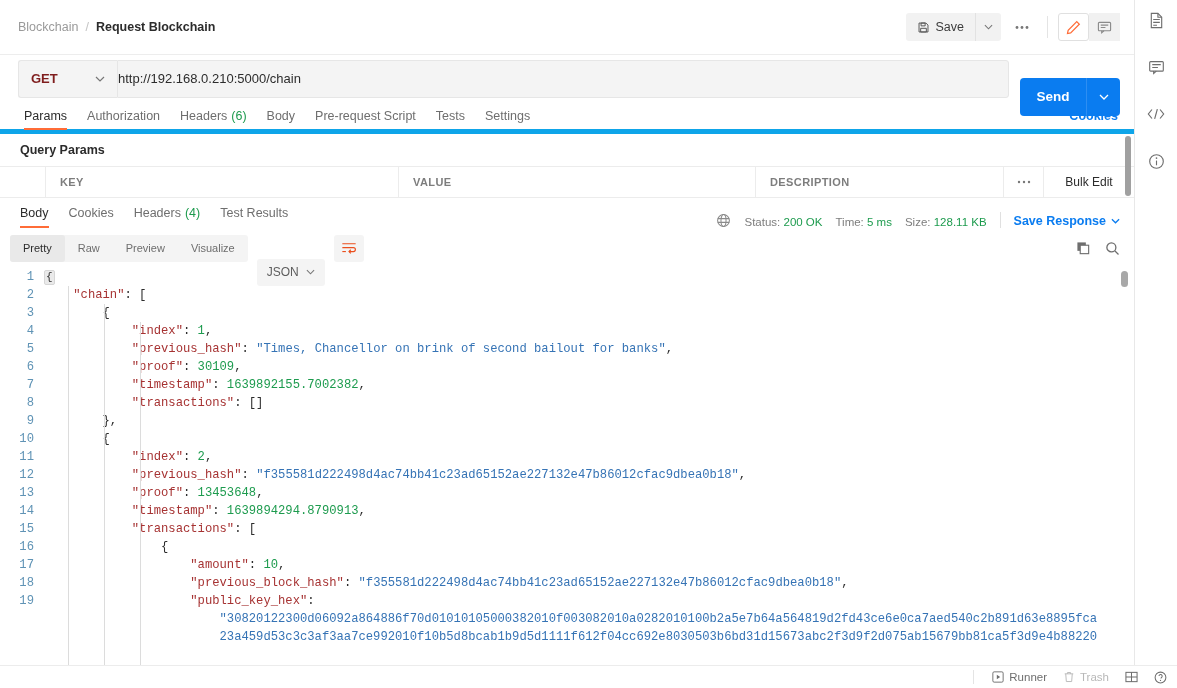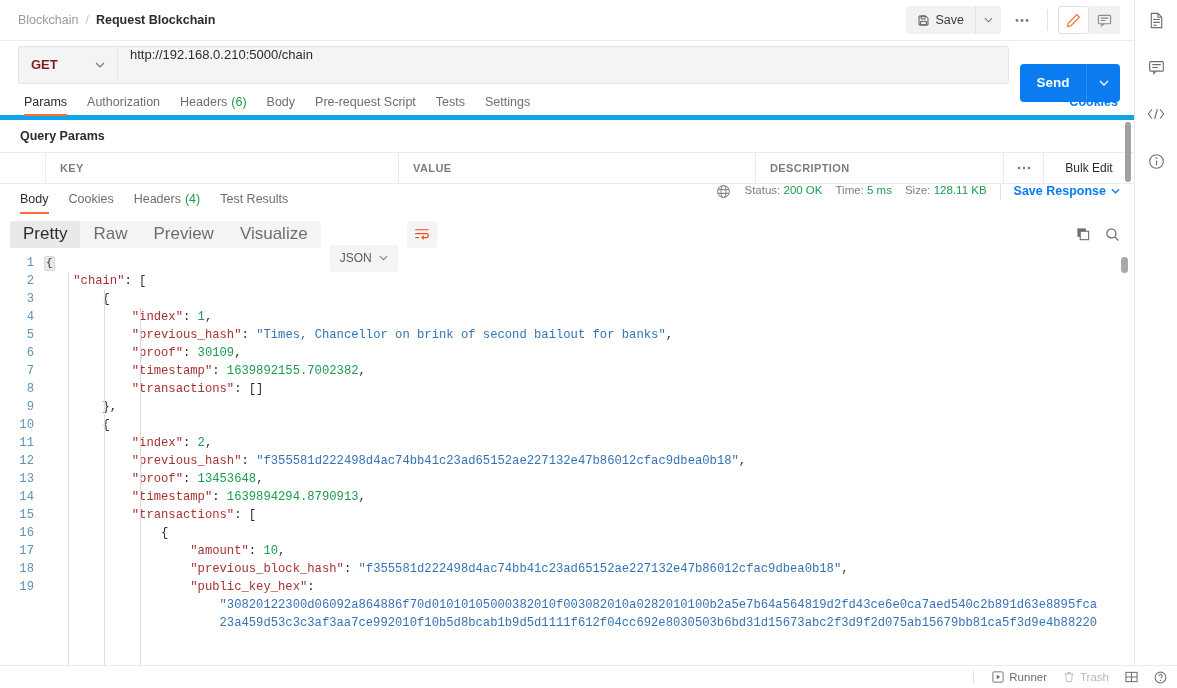--- a/index.html
+++ b/index.html
@@ -14,21 +14,21 @@
   .main-col { width: 1134px; height: 688px; display: flex; flex-direction: column; position: relative; }
   .rail {
     position: absolute; right: 0; top: 0; width: 43px; height: 665px;
     border-left: 1px solid #e8e8e8; background: #fff;
     display: flex; flex-direction: column; align-items: center; padding-top: 8px; gap: 23px;
   }
   .rail .ricon { width: 24px; height: 24px; display: flex; align-items: center; justify-content: center; cursor: pointer; }
 
   
   .header {
-    height: 41px; display: flex; align-items: center; padding: 0 14px 0 18px;
+    height: 55px; display: flex; align-items: center; padding: 0 14px 0 18px;
     border-bottom: 1px solid #ededed; background: #fff; position: relative;
   }
   .crumbs { display: flex; align-items: center; font-size: 12.5px; gap: 7px; }
   .crumb-parent { color: #9a9a9a; cursor: pointer; }
   .crumb-sep { color: #c4c4c4; }
   .crumb-current { color: #2c2c2c; font-weight: bold; }
   .hdr-right { margin-left: auto; display: flex; align-items: center; gap: 0; }
   .save-group { display: flex; align-items: center; }
   .btn-save {
     display: flex; align-items: center; gap: 6px; height: 28px; padding: 0 11px;
@@ -53,21 +53,21 @@
   
   .urlbar { height: 47px; display: flex; align-items: center; padding: 0 14px 0 18px; gap: 0; }
   .method {
     width: 99px; height: 38px; background: #f4f4f4; border: 1px solid #e6e6e6; border-right: none;
     border-radius: 3px 0 0 3px; display: flex; align-items: center; padding: 0 12px; font-size: 13px;
     color: #7f1d1d; font-weight: bold; cursor: pointer;
   }
   .method .mcaret { margin-left: auto; }
   .urlinput {
     flex: 1; height: 38px; background: #f4f4f4; border: 1px solid #e6e6e6;
-    border-radius: 0 3px 3px 0; display: flex; padding: 0 12px;
+    border-radius: 0 3px 3px 0; display: flex; align-items: center; padding: 0 0;
     font-size: 13px; color: #2c2c2c; cursor: text;
   }
   .sendgroup { display: flex; margin-left: 11px; margin-top: 36px; }
   .btn-send {
     height: 38px; width: 66px; background: #0a7cf0; color: #fff; font-size: 13.5px; font-weight: bold;
     border-radius: 4px 0 0 4px; display: flex; align-items: center; justify-content: center; cursor: pointer;
   }
   .btn-send-caret {
     height: 38px; width: 34px; background: #0a7cf0; border-left: 1px solid #2e8ef2;
     border-radius: 0 4px 4px 0; display: flex; align-items: center; justify-content: center; cursor: pointer;
@@ -106,28 +106,28 @@
   .qp-dots { width: 40px; display: flex; align-items: center; justify-content: center; color: #777; font-size: 9px; letter-spacing: 1px; border-right: 1px solid #ececec; cursor: pointer; }
   .qp-bulk { width: 90px; display: flex; align-items: center; justify-content: center; font-size: 12px; font-weight: normal; color: #2c2c2c; cursor: pointer; }
   .qp-scroll { position: absolute; right: 3px; top: -31px; width: 6px; height: 60px; background: #a0a0a0; border-radius: 3px; }
 
   
   .resp-tabs { height: 30px; display: flex; align-items: stretch; padding: 0 14px 0 10px; }
   .rsp-tab { padding: 0 10px; font-size: 12.5px; color: #6e6e6e; display: flex; align-items: center; position: relative; cursor: pointer; }
   .rsp-tab.active { color: #2c2c2c; }
   .rsp-tab.active::after { content: ""; position: absolute; left: 10px; right: 10px; bottom: 0; height: 2px; background: #ff6c37; }
   .rsp-tab .cnt { color: #1d9b4e; margin-left: 4px; }
-  .meta { margin-left: auto; display: flex; align-items: flex-start; gap: 13px; font-size: 11.5px; color: #7d7d7d; }
+  .meta { margin-left: auto; display: flex; align-items: flex-end; gap: 13px; font-size: 11.5px; color: #7d7d7d; margin-top: 16px; }
   .meta b { font-weight: normal; color: #1d9b4e; }
   .meta-div { width: 1px; height: 16px; background: #e0e0e0; }
   .save-resp { color: #0a7cf0; font-weight: bold; font-size: 12.5px; display: flex; align-items: center; gap: 5px; cursor: pointer; }
 
   .fmtbar { height: 40px; display: flex; align-items: center; padding: 0 14px 0 10px; gap: 9px; }
   .seg { display: flex; background: #f4f4f4; border-radius: 3px; height: 27px; }
-  .seg .s { padding: 0 13px; display: flex; align-items: center; font-size: 17px; color: #6e6e6e; cursor: pointer; border-radius: 3px; }
+  .seg .s { padding: 0 13px; display: flex; align-items: center; font-size: 11px; color: #6e6e6e; cursor: pointer; border-radius: 3px; }
   .seg .s.on { background: #e9e9e9; color: #2c2c2c; }
   .jsonsel { height: 27px; background: #f4f4f4; border-radius: 3px; display: flex; align-items: center; gap: 7px; padding: 0 10px; font-size: 12px; color: #5d5d5d; cursor: pointer; margin-top: 48px; }
   .wrapbtn { height: 27px; width: 30px; background: #f4f4f4; border-radius: 3px; display: flex; align-items: center; justify-content: center; cursor: pointer; }
   .fmt-right { margin-left: auto; display: flex; align-items: center; gap: 14px; }
 
   
   .code-wrap { flex: 1; position: relative; overflow: hidden; padding-left: 10px; }
   .code {
     font-family: "Liberation Mono", monospace; font-size: 12.2px; line-height: 18px;
     white-space: pre; position: relative;

